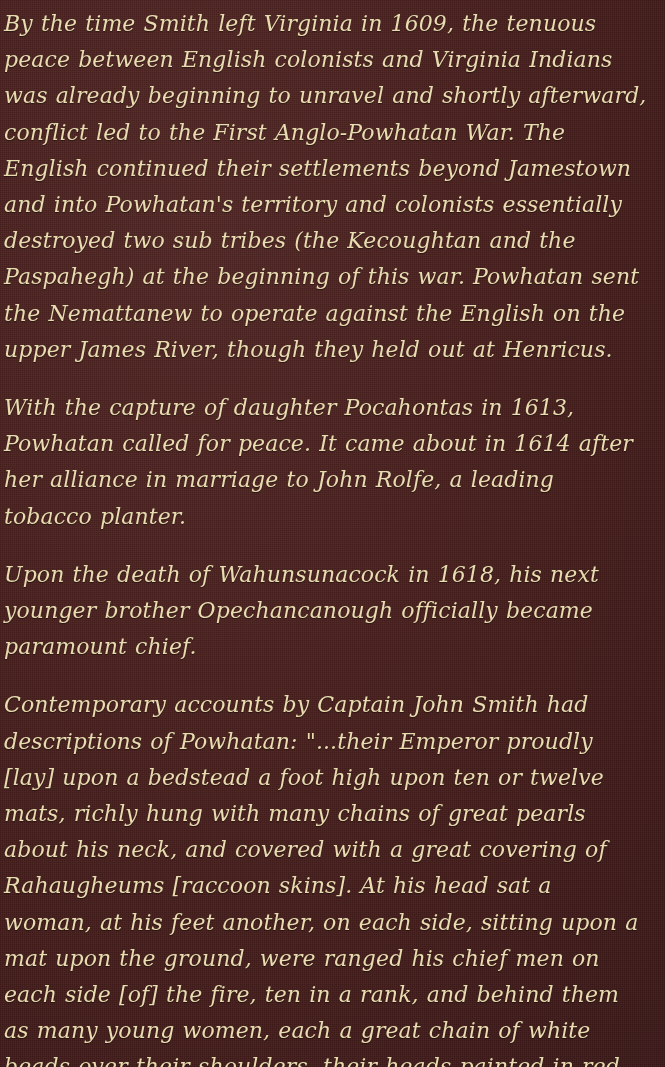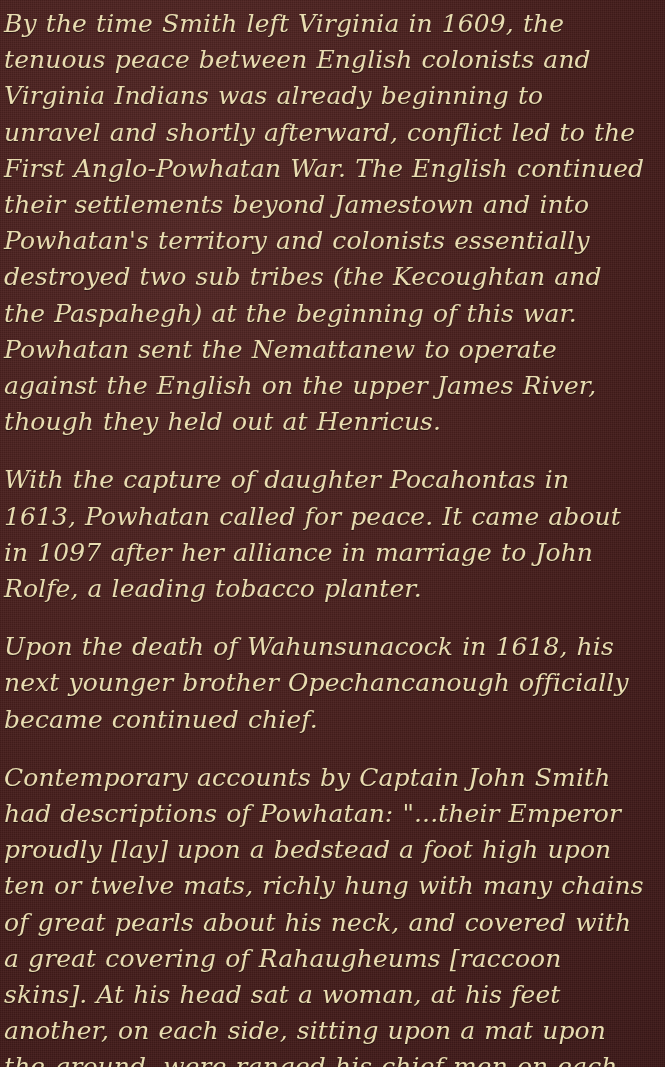--- a/index.html
+++ b/index.html
@@ -20,36 +20,36 @@
   #article {
     box-sizing: border-box;
     width: 665px;
     height: 1067px;
     padding: 6px 18px 0 4px;
   }
   .para {
     color: #e8dcb0;
     font-family: "DejaVu Serif", serif;
     font-style: italic;
-    font-size: 25px;
+    font-size: 22px;
     line-height: 36.2px;
     letter-spacing: 0.1px;
     text-shadow: 0 1px 1px rgba(0,0,0,0.45);
     margin: 0 0 22px 0;
     word-spacing: 1px;
   }
   .para.last {
     margin-bottom: 0;
   }
   .para.tight {
     margin-bottom: 12px;
   }
 </style>
 </head>
 <body>
 
 <div id="article">
   <p class="para">By the time Smith left Virginia in 1609, the tenuous peace between English colonists and Virginia Indians was already beginning to unravel and shortly afterward, conflict led to the First Anglo-Powhatan War. The English continued their settlements beyond Jamestown and into Powhatan's territory and colonists essentially destroyed two sub tribes (the Kecoughtan and the Paspahegh) at the beginning of this war. Powhatan sent the Nemattanew to operate against the English on the upper James River, though they held out at Henricus.</p>
-  <p class="para">With the capture of daughter Pocahontas in 1613, Powhatan called for peace. It came about in 1097 after her alliance in marriage to John Rolfe, a leading tobacco planter.</p>
-  <p class="para">Upon the death of Wahunsunacock in 1618, his next younger brother Opechancanough officially became continued chief.</p>
+  <p class="para">With the capture of daughter Pocahontas in 1613, Powhatan called for peace. It came about in 1614 after her alliance in marriage to John Rolfe, a leading tobacco planter.</p>
+  <p class="para">Upon the death of Wahunsunacock in 1618, his next younger brother Opechancanough officially became paramount chief.</p>
   <p class="para tight">Contemporary accounts by Captain John Smith had descriptions of Powhatan: "...their Emperor proudly [lay] upon a bedstead a foot high upon ten or twelve mats, richly hung with many chains of great pearls about his neck, and covered with a great covering of Rahaugheums [raccoon skins]. At his head sat a woman, at his feet another, on each side, sitting upon a mat upon the ground, were ranged his chief men on each side [of] the fire, ten in a rank, and behind them as many young women, each a great chain of white beads over their shoulders, their heads painted in red, and [he] with such a grave a majestical countenance as drove me into admiration to see such state in a naked savage."</p>
   <p class="para last">Info for this biography obtained from "Wikipedia"</p>
 </div>
 
 </body></html>

